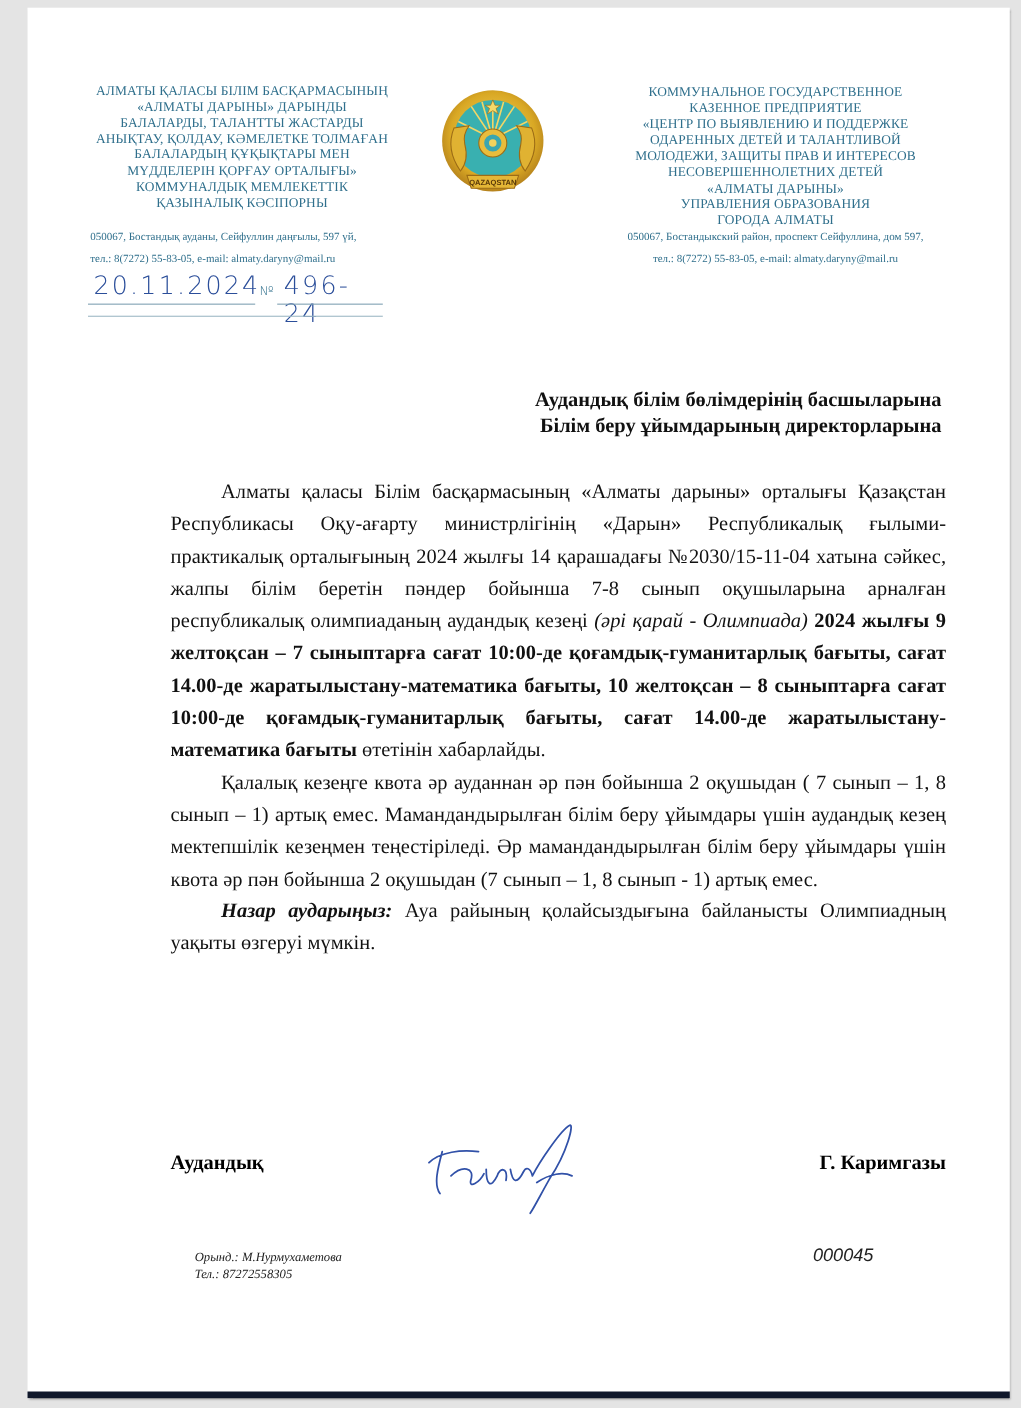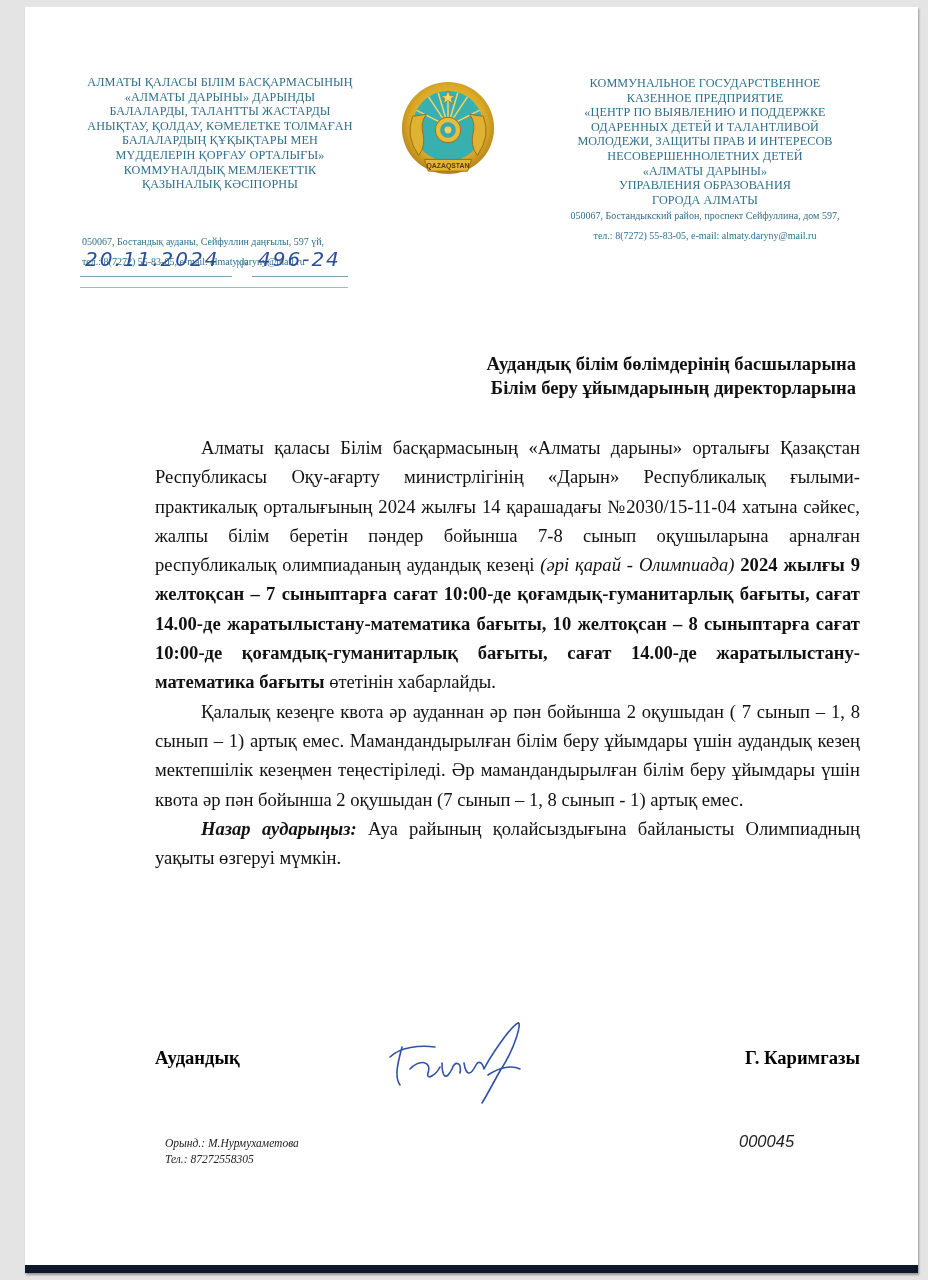--- a/index.html
+++ b/index.html
@@ -9,60 +9,59 @@
     position: relative;
     overflow: hidden;
     font-family: "Liberation Serif", "DejaVu Serif", serif;
   }
   .page {
     position: absolute;
     left: 25px; top: 7px;
     width: 893px; height: 1258px;
     background: #ffffff;
     box-shadow: 1px 2px 2px rgba(0,0,0,0.35);
-    border-bottom: 8px solid #0f172a;
+    border-bottom: 6px solid #0f172a;
   }
   
   .hdr {
     position: absolute;
     color: #2f6f8c;
     text-align: center;
     font-size: 12.2px;
     line-height: 14.6px;
     text-transform: uppercase;
     letter-spacing: 0.1px;
   }
   .hdr-left { left: 45px; top: 68px; width: 300px; }
   .hdr-right { left: 520px; top: 69px; width: 320px; }
   .addr {
     position: absolute;
     color: #2f6f8c;
     font-size: 10px;
     line-height: 20px;
   }
-  .addr-left { left: 57px; top: 199px; width: 310px; margin-top: 26px; }
+  .addr-left { left: 57px; top: 199px; width: 310px; }
   .addr-right { left: 515px; top: 199px; width: 330px; text-align: center; }
 
   .emblem {
     position: absolute;
     left: 374px; top: 70px;
     width: 98px; height: 106px;
   }
 
   .regline {
     position: absolute;
     left: 55px; top: 240px;
     width: 268px; height: 30px;
   }
   .regline .hand {
     position: absolute; top: 0;
     font-family: "DejaVu Sans", sans-serif;
-    font-style: italic;
     color: #2b4e9a;
-    font-size: 20px;
+    font-size: 23px;
     letter-spacing: 2px;
     font-weight: 300;
   }
   .regline .date { left: 5px; }
   .regline .no { left: 156px; font-size: 11px; top: 11px; color: #2f6f8c; font-style: normal; letter-spacing: 0; }
   .regline .num { left: 178px; }
   .regline .u1 { position: absolute; left: 0; top: 29px; width: 152px; height: 1px; background: #7fa1b3; }
   .regline .u2 { position: absolute; left: 172px; top: 29px; width: 96px; height: 1px; background: #7fa1b3; }
   .line2 { position: absolute; left: 55px; top: 280px; width: 268px; height: 1px; background: #9fb8c5; }
 
@@ -104,21 +103,21 @@
   }
   .sig-row .role { position: absolute; left: 0; top: 0; }
   .sig-row .name { position: absolute; right: 0; top: 0; }
   .signature {
     position: absolute;
     left: 355px; top: 1010px;
     width: 170px; height: 90px;
   }
   .executor {
     position: absolute;
-    left: 140px; top: 1128px;
+    left: 152px; top: 1128px;
     font-style: italic;
     font-size: 11.5px;
     line-height: 16px;
     color: #222;
   }
   .docnum {
     position: absolute;
     left: 714px; top: 1125px;
     font-family: "Liberation Sans", sans-serif;
     font-size: 16.5px;

